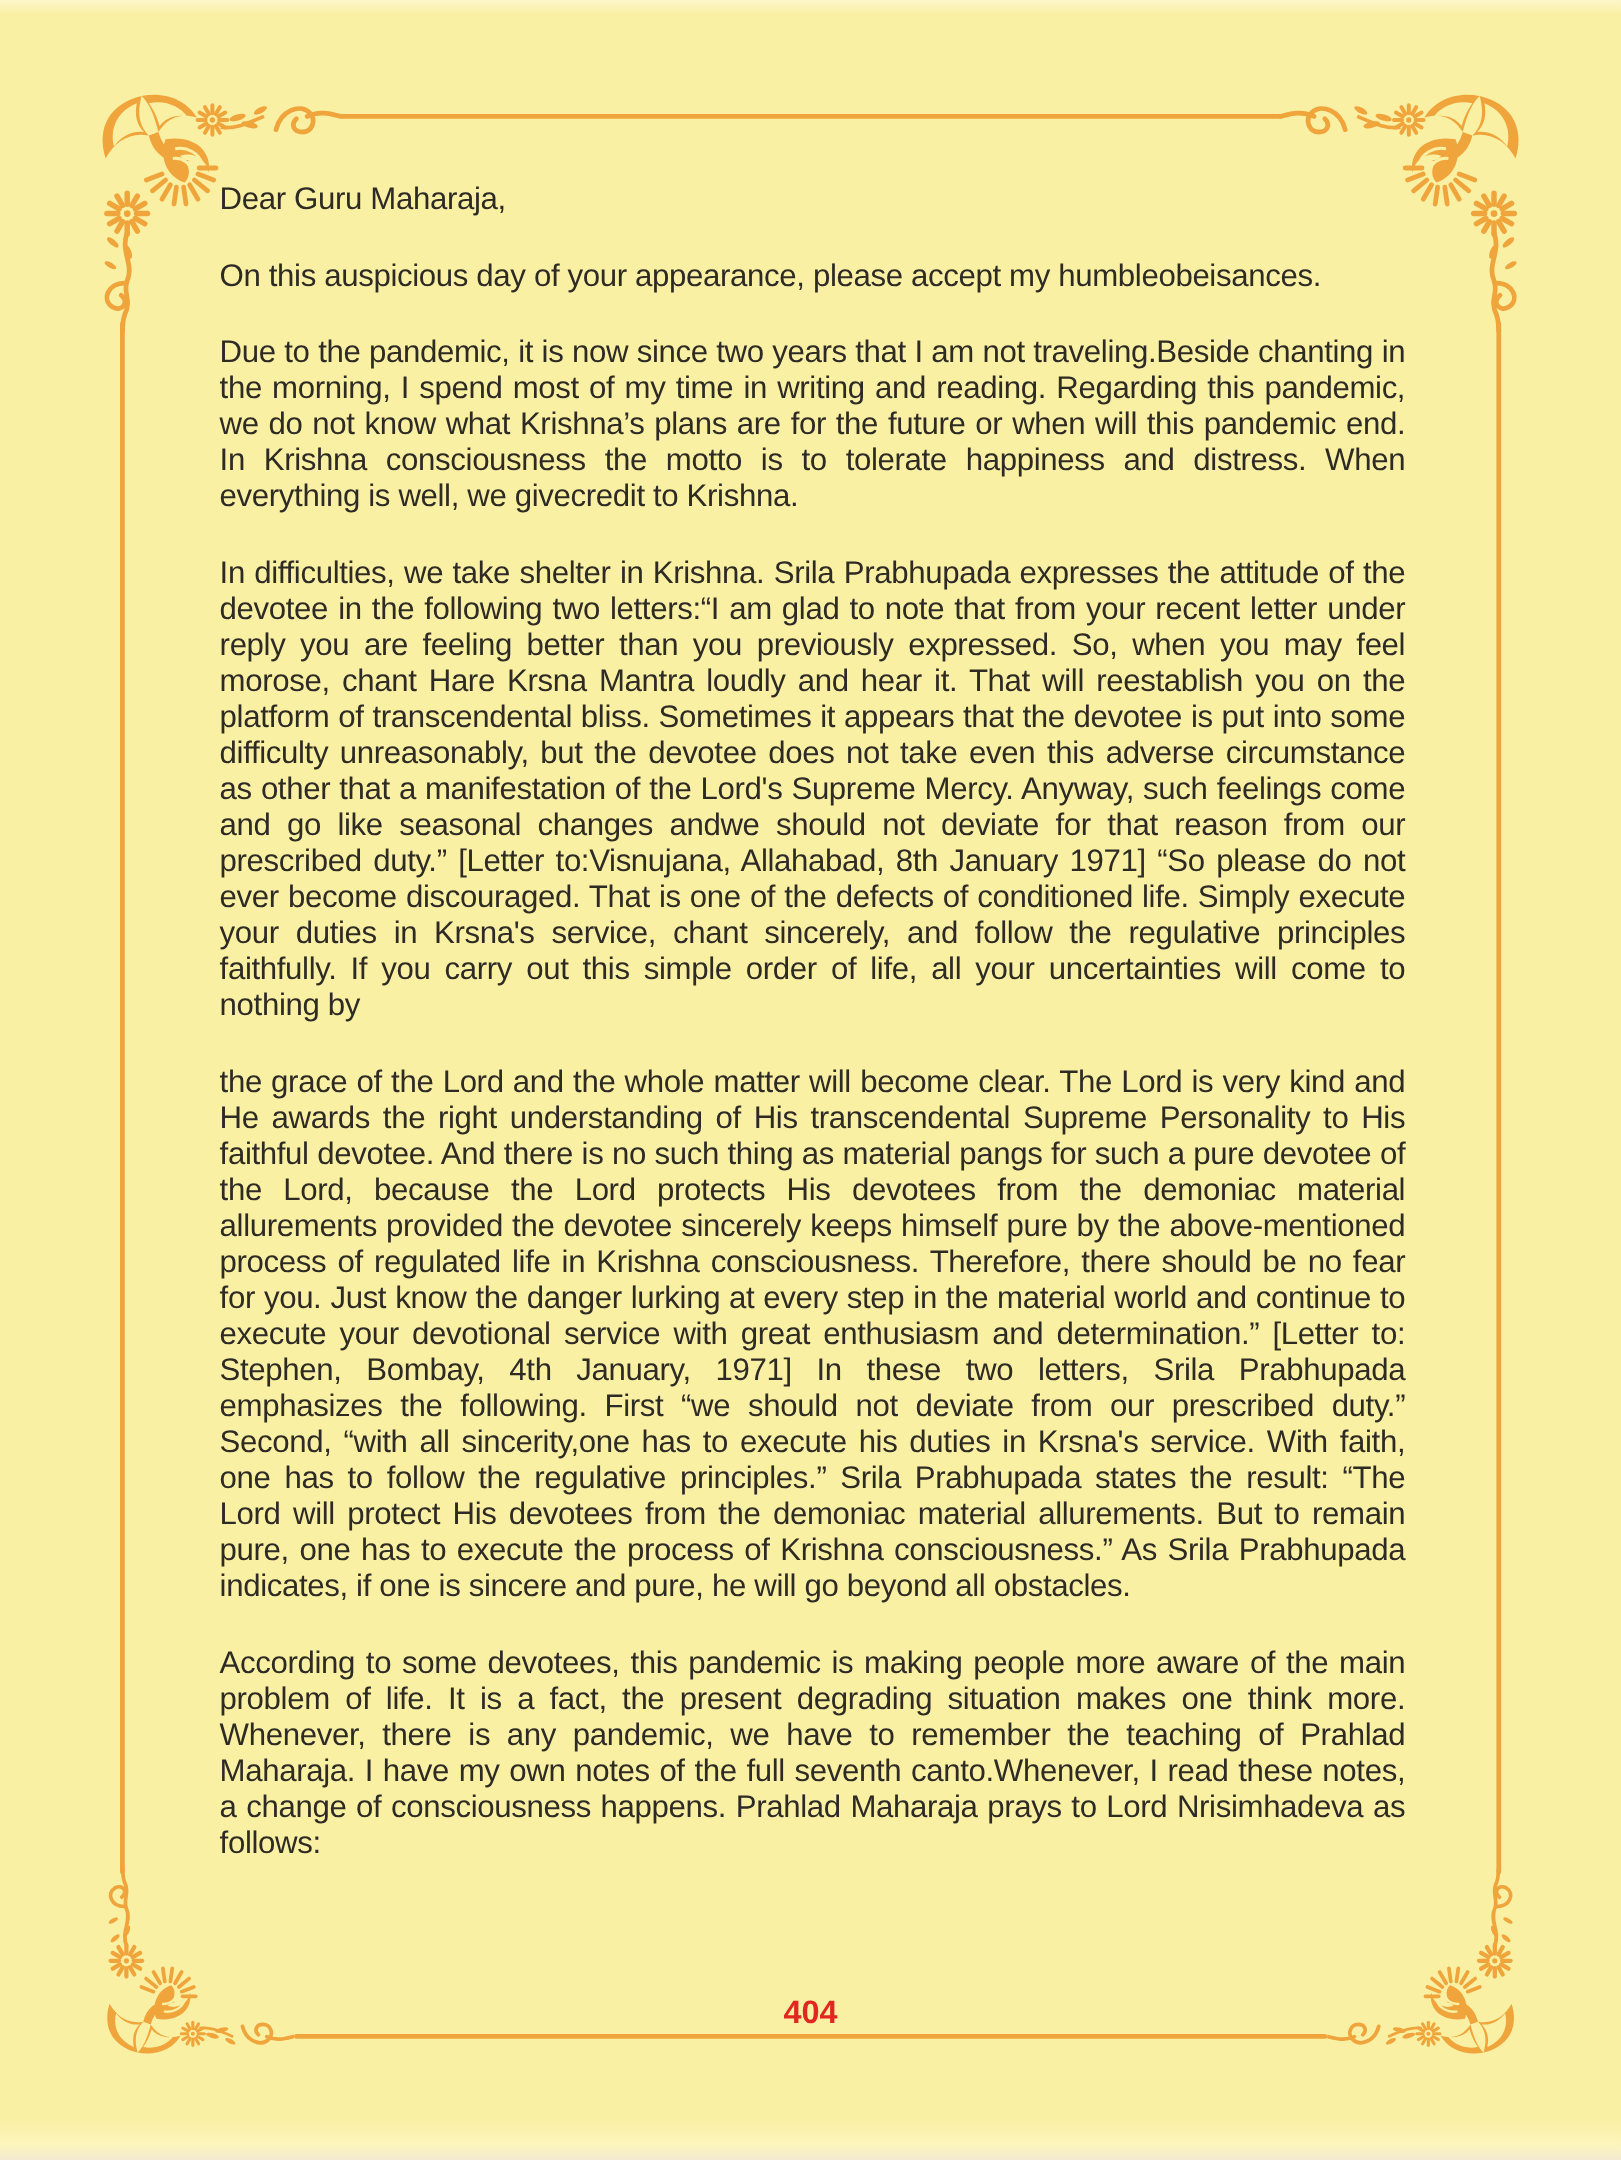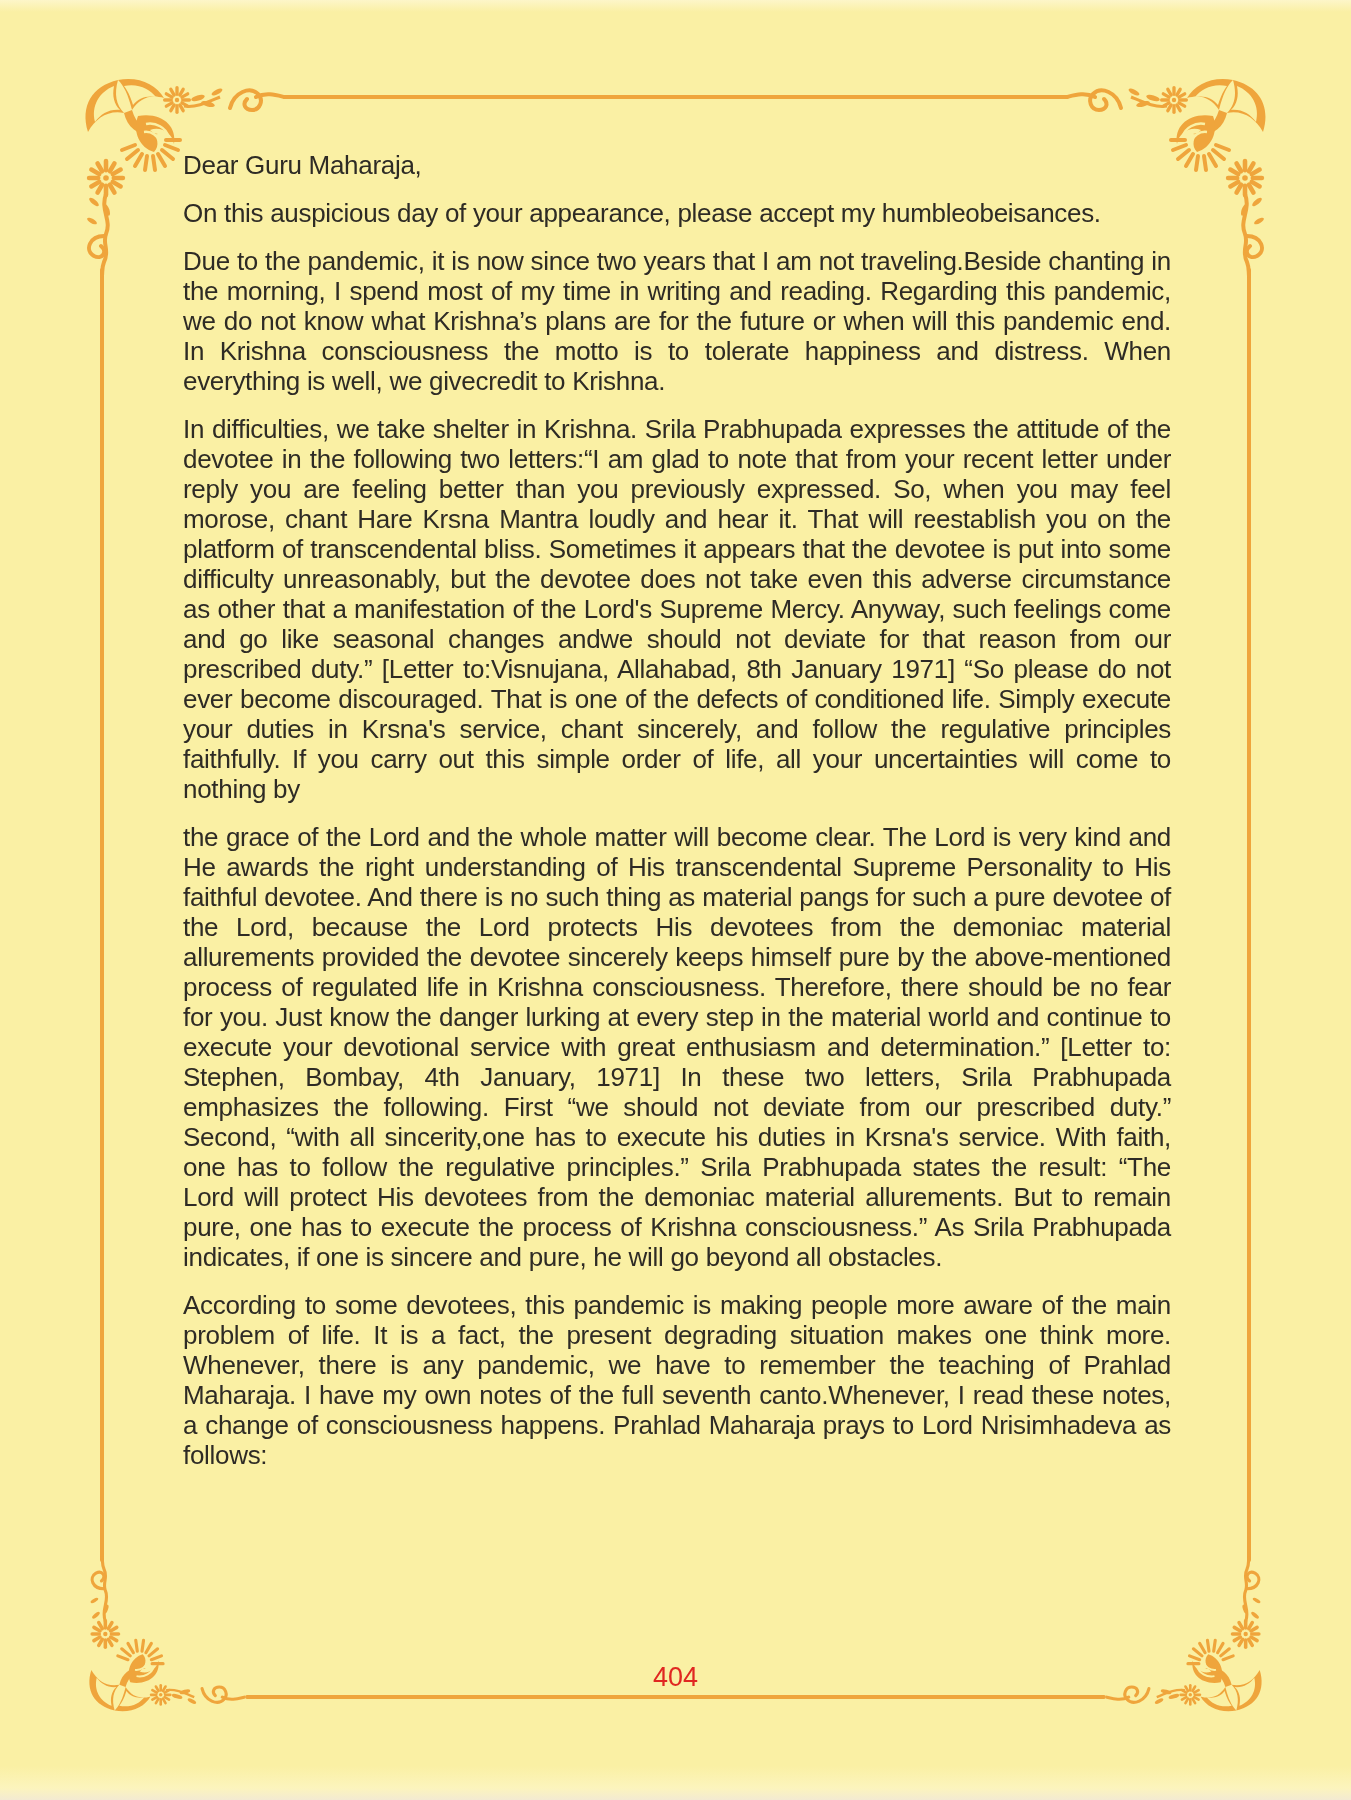--- a/index.html
+++ b/index.html
@@ -50,31 +50,32 @@
     left: 183px;
     top: 150px;
     width: 988px;
     font-size: 26px;
     line-height: 30px;
     letter-spacing: -0.3px;
     color: var(--text-color);
     text-align: justify;
   }
   .letter-body p { margin: 0; }
-  .letter-body p + p { margin-top: 18px; }
+  .letter-body p + p { margin-top: 34px; }
 
   .page-number {
     position: absolute;
     left: 0;
     top: 1662px;
     width: 100%;
     text-align: center;
     font-size: 27px;
     line-height: 30px;
     color: var(--page-number-color);
+    font-weight: bold;
   }
   .svg-defs { position: absolute; width: 0; height: 0; overflow: hidden; }
 </style>
 </head>
 <body>
 
 <svg class="svg-defs" aria-hidden="true">
   <defs>
     <g id="burst" stroke="currentColor" stroke-width="3.5" stroke-linecap="round" fill="none">
       <line x1="0" y1="-6" x2="0" y2="-13"></line>

